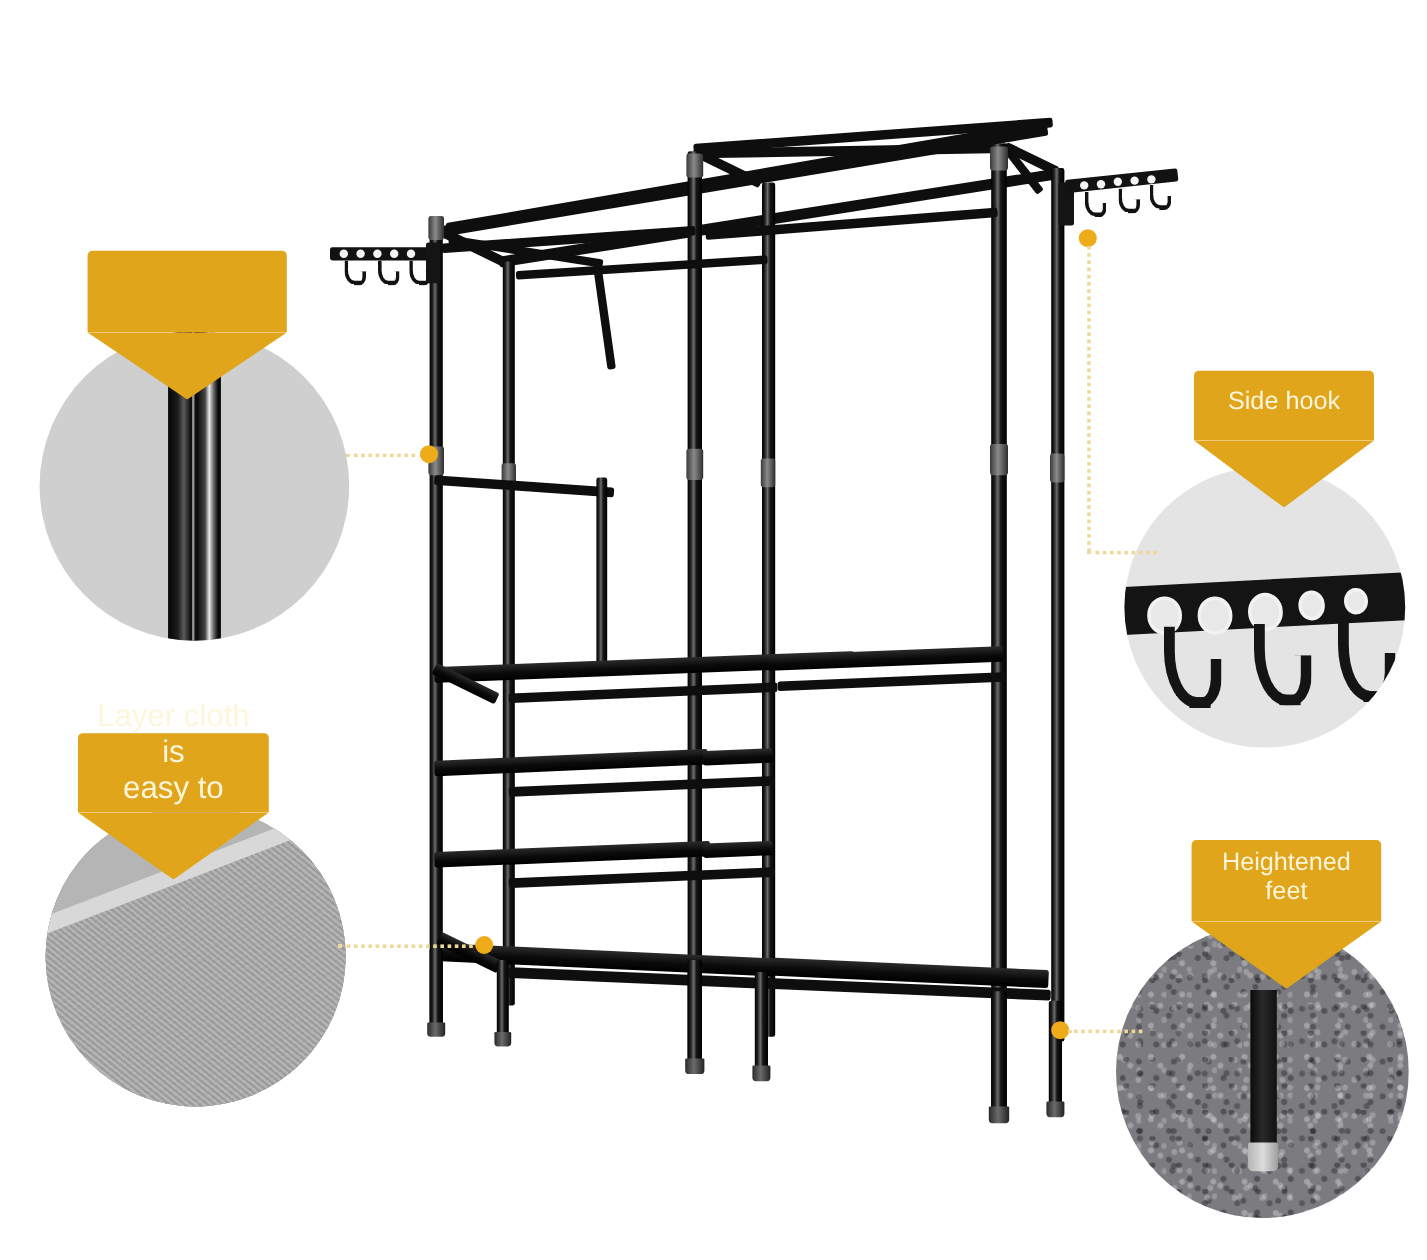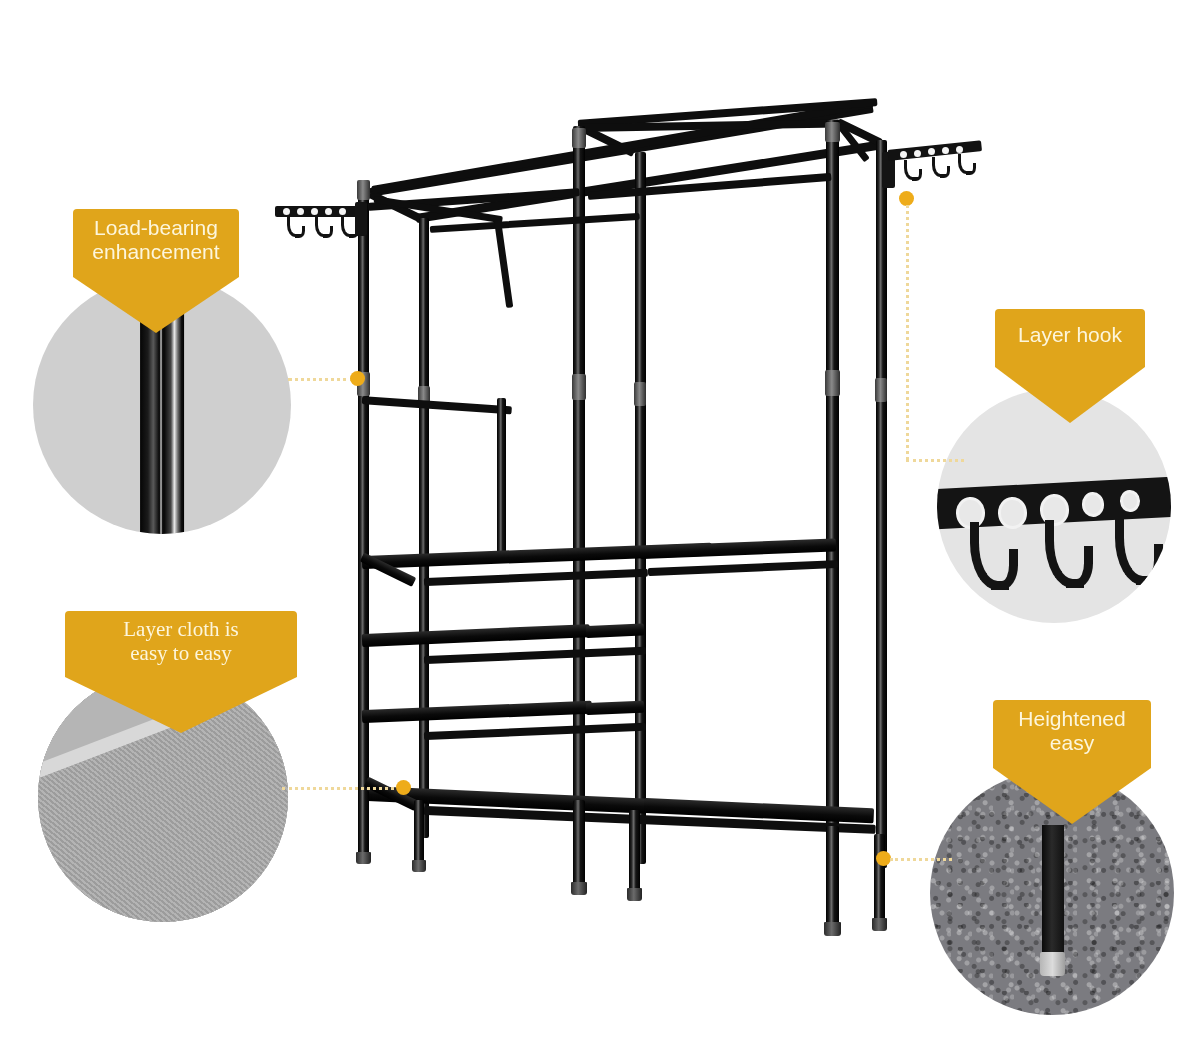--- a/index.html
+++ b/index.html
@@ -193,74 +193,70 @@
       <div class="sh-j" style="left:22px;top:10px;"></div>
       <div class="sh-j" style="left:50px;top:7px;"></div>
       <div class="sh-j" style="left:76px;top:4px;"></div>
     </div>
   </div>
 
   <div class="callout-circle circ-load" style="left:33px;top:276px;width:258px;height:258px;">
     <div class="pole"></div>
   </div>
   <div class="banner" style="left:73px;top:209px;width:166px;height:68px;font-size:21px;">
-    <div>
-      <div>Load-bearing</div>
-      <div>enhancement</div>
-    </div>
     <div class="pt"></div>
   </div>
   <div class="leader" style="left:288px;top:378px;width:66px;"></div>
   <div class="dot" style="left:350px;top:371px;"></div>
 
   <div class="callout-circle circ-hook" style="left:937px;top:389px;width:234px;height:234px;">
     <div class="hook-bar"></div>
     <div class="hook-hole" style="left:8%;"></div>
     <div class="hook-hole" style="left:26%;"></div>
     <div class="hook-hole" style="left:44%;top:45%;"></div>
     <div class="hook-hole" style="left:62%;top:44%;width:7%;height:8%;"></div>
     <div class="hook-hole" style="left:78%;top:43%;width:6%;height:7%;"></div>
     <div class="hook-j" style="left:14%;top:57%;"></div>
     <div class="hook-j" style="left:46%;top:56%;"></div>
     <div class="hook-j" style="left:76%;top:55%;"></div>
   </div>
   <div class="banner" style="left:995px;top:309px;width:150px;height:58px;font-size:21px;">
     <div>
-      <div>Layer hook</div>
+      <div>Side hook</div>
     </div>
     <div class="pt"></div>
   </div>
   <div class="dot" style="left:899px;top:191px;"></div>
   <div class="leader-v" style="left:906px;top:205px;height:255px;"></div>
   <div class="leader" style="left:906px;top:459px;width:58px;"></div>
 
   <div class="callout-circle circ-cloth" style="left:38px;top:672px;width:250px;height:250px;">
     <div class="band cloth-black"></div>
     <div class="band cloth-lite"></div>
     <div class="band cloth-mid"></div>
     <div class="band cloth-edge"></div>
     <div class="band cloth-tex"></div>
   </div>
-  <div class="banner" style="left:65px;top:611px;width:232px;height:66px;font-size:21px;font-family:Liberation Serif, serif;">
+  <div class="banner" style="left:65px;top:611px;width:159px;height:66px;font-size:26px;">
     <div>
       <div>Layer cloth is</div>
       <div>easy to easy</div>
     </div>
     <div class="pt"></div>
   </div>
   <div class="leader" style="left:282px;top:787px;width:118px;"></div>
   <div class="dot" style="left:396px;top:780px;"></div>
 
   <div class="callout-circle circ-feet" style="left:930px;top:771px;width:244px;height:244px;">
     <div class="foot-leg"></div>
     <div class="foot-cap"></div>
   </div>
   <div class="banner" style="left:993px;top:700px;width:158px;height:68px;font-size:21px;">
     <div>
       <div>Heightened</div>
-      <div>easy</div>
+      <div>feet</div>
     </div>
     <div class="pt"></div>
   </div>
   <div class="dot" style="left:876px;top:851px;"></div>
   <div class="leader" style="left:890px;top:858px;width:62px;"></div>
 
 </div>
 
 </body></html>

